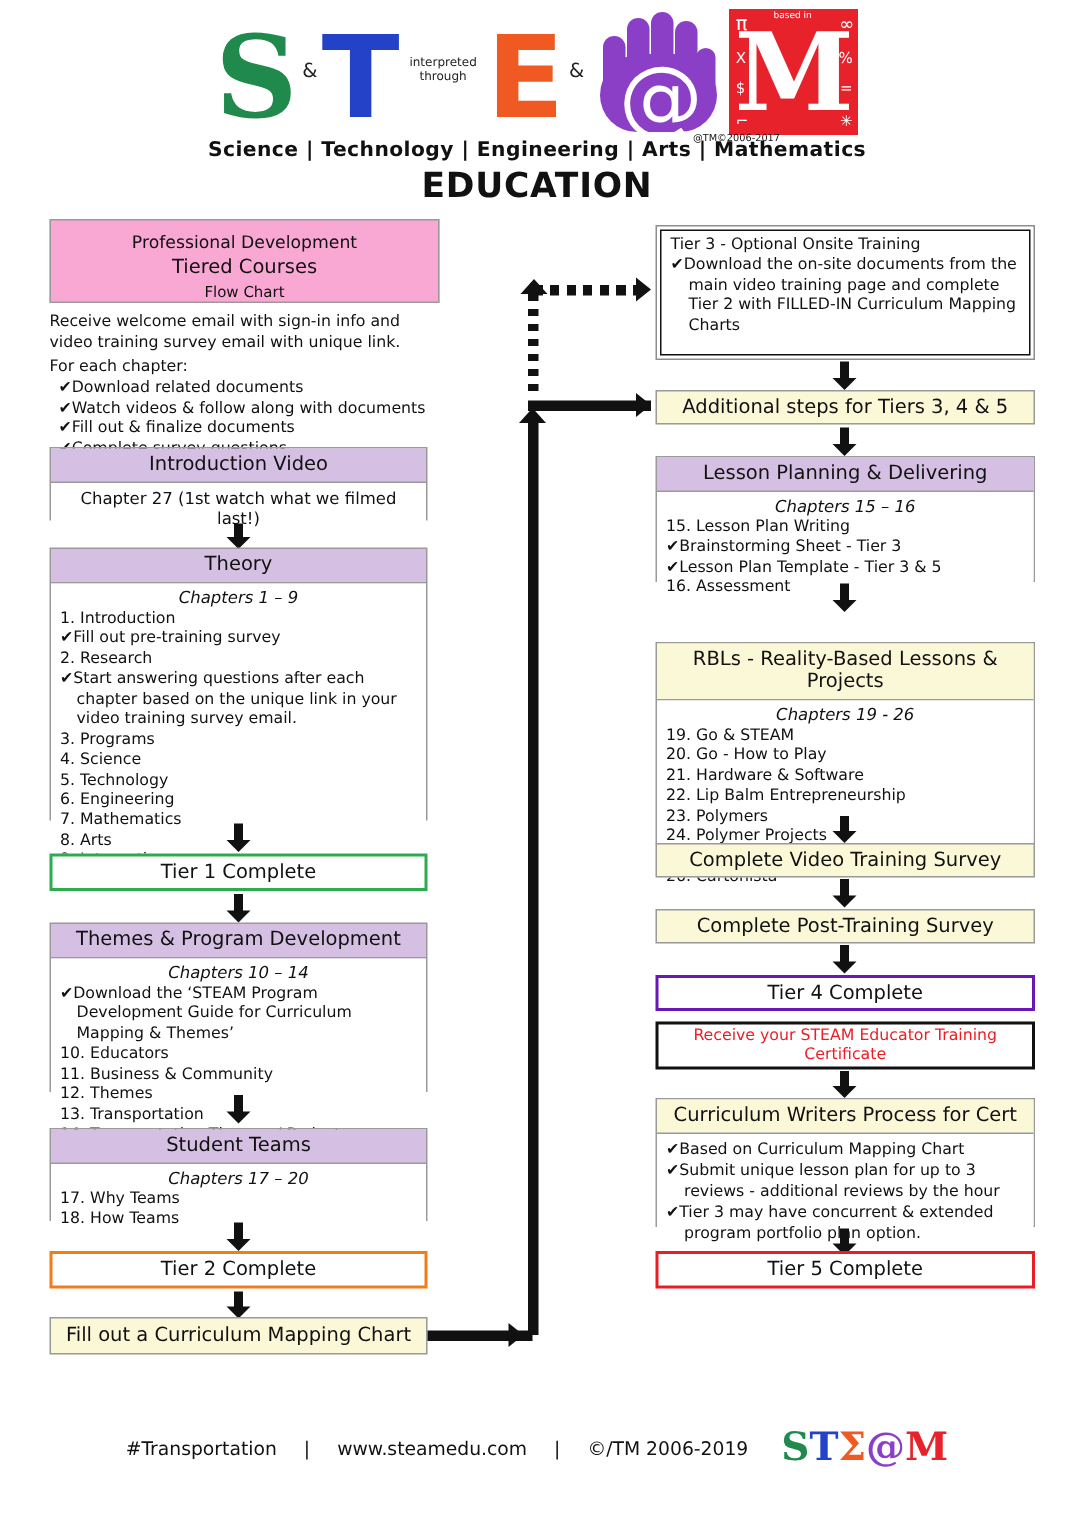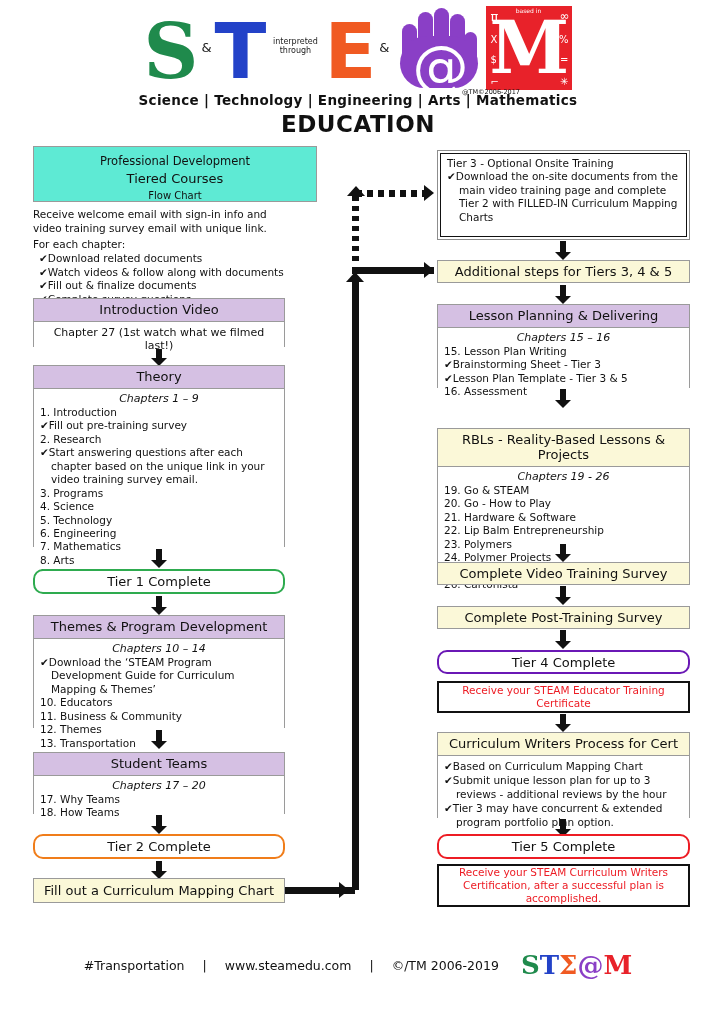--- a/index.html
+++ b/index.html
@@ -86,21 +86,20 @@
 
   .plain-yellow {
     background: #fbf8d8; text-align: center;
     display: flex; align-items: center; justify-content: center;
     font-size: 13px;
   }
   .plain-white {
     background: #ffffff; text-align: center;
     display: flex; align-items: center; justify-content: center;
     font-size: 13px;
-    border-radius: 10px;
   }
   .tier-green  { border: 2px solid #2eab4f; }
   .tier-orange { border: 2px solid #f07d1a; }
   .tier-purple { border: 2px solid #6a18b5; }
   .tier-red    { border: 2px solid #ed1c24; }
   .cert-box {
     border: 2px solid #111; background: #ffffff;
     color: #ed1c24; text-align: center; font-size: 10.5px;
     display: flex; align-items: center; justify-content: center;
     line-height: 1.25; padding: 1px 4px;
@@ -188,21 +187,21 @@
         <span class="m-deco" style="left:4px; bottom:3px;">⌐</span>
         <span class="m-deco" style="right:4px; bottom:3px;">✳</span>
         <span class="g-m-letter">M</span>
       </span>
     </div>
     <div class="tm-note">@TM©2006-2017</div>
     <div id="subject-line">Science | Technology | Engineering | Arts | Mathematics</div>
     <div id="education-title">EDUCATION</div>
   </div>
 
-  <div class="box" style="left:33px; top:146px; width:284px; height:56px; background:#5eead4;">
+  <div class="box" style="left:33px; top:146px; width:260px; height:56px; background:#f9a8d4;">
     <div style="text-align:center; padding-top:6px; font-size:11.5px; line-height:1.45;">
       <div>Professional Development</div>
       <div style="font-size:13px;">Tiered Courses</div>
       <div style="font-size:10px;">Flow Chart</div>
     </div>
   </div>
 
   <div id="intro-text">
     <div>Receive welcome email with sign-in info and video training survey email with unique link.</div>
     <div style="margin-top:3px;">For each chapter:</div>
@@ -400,21 +399,20 @@
     </div>
   </div>
 
   <div class="v-arrow" style="left:555px; top:819px; height:18px;">
     <div class="stem" style="height:12px;"></div>
       <div class="head" style="top:10px;"></div>
   </div>
 
   <div class="box plain-white tier-red" style="left:437px; top:834px; width:253px; height:25px;">Tier 5 Complete</div>
 
-  <div class="box cert-box" style="left:437px; top:864px; width:253px; height:43px;">Receive your STEAM Curriculum Writers Certification, after a successful plan is accomplished.</div>
 
   <div id="footer">
     <span>#Transportation</span>
     <span class="sep">|</span>
     <span>www.steamedu.com</span>
     <span class="sep">|</span>
     <span>©/TM 2006-2019</span>
     <span class="mini-logo">
       <span class="ml-s">S</span>
       <span class="ml-t">T</span>

